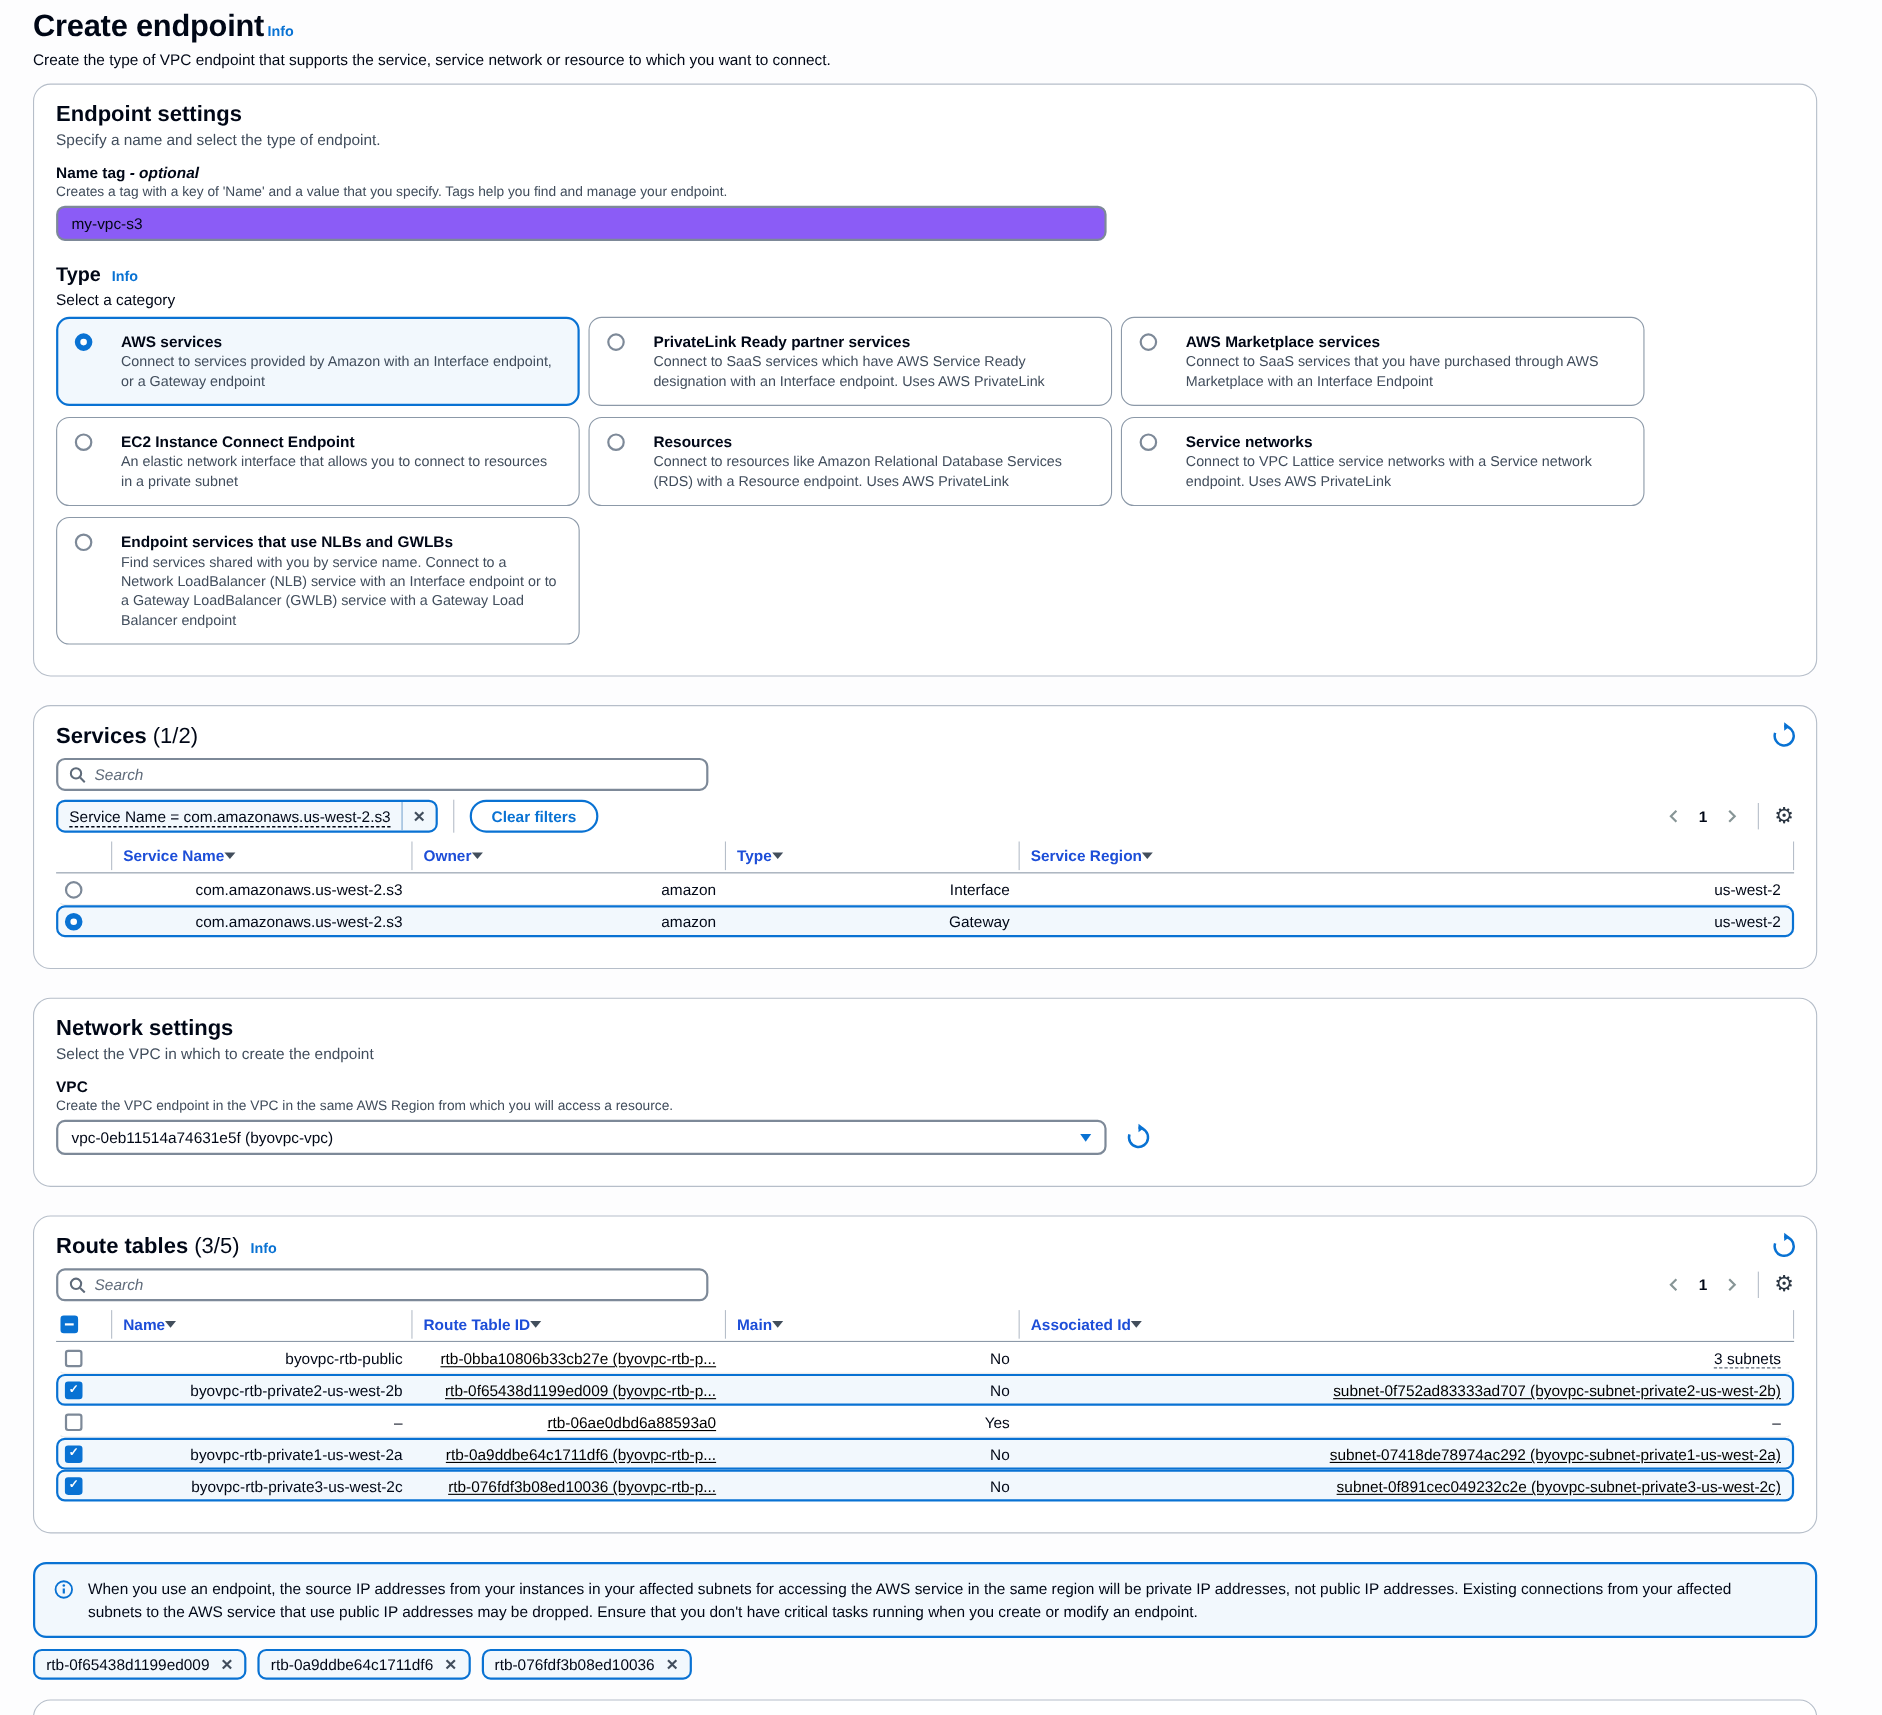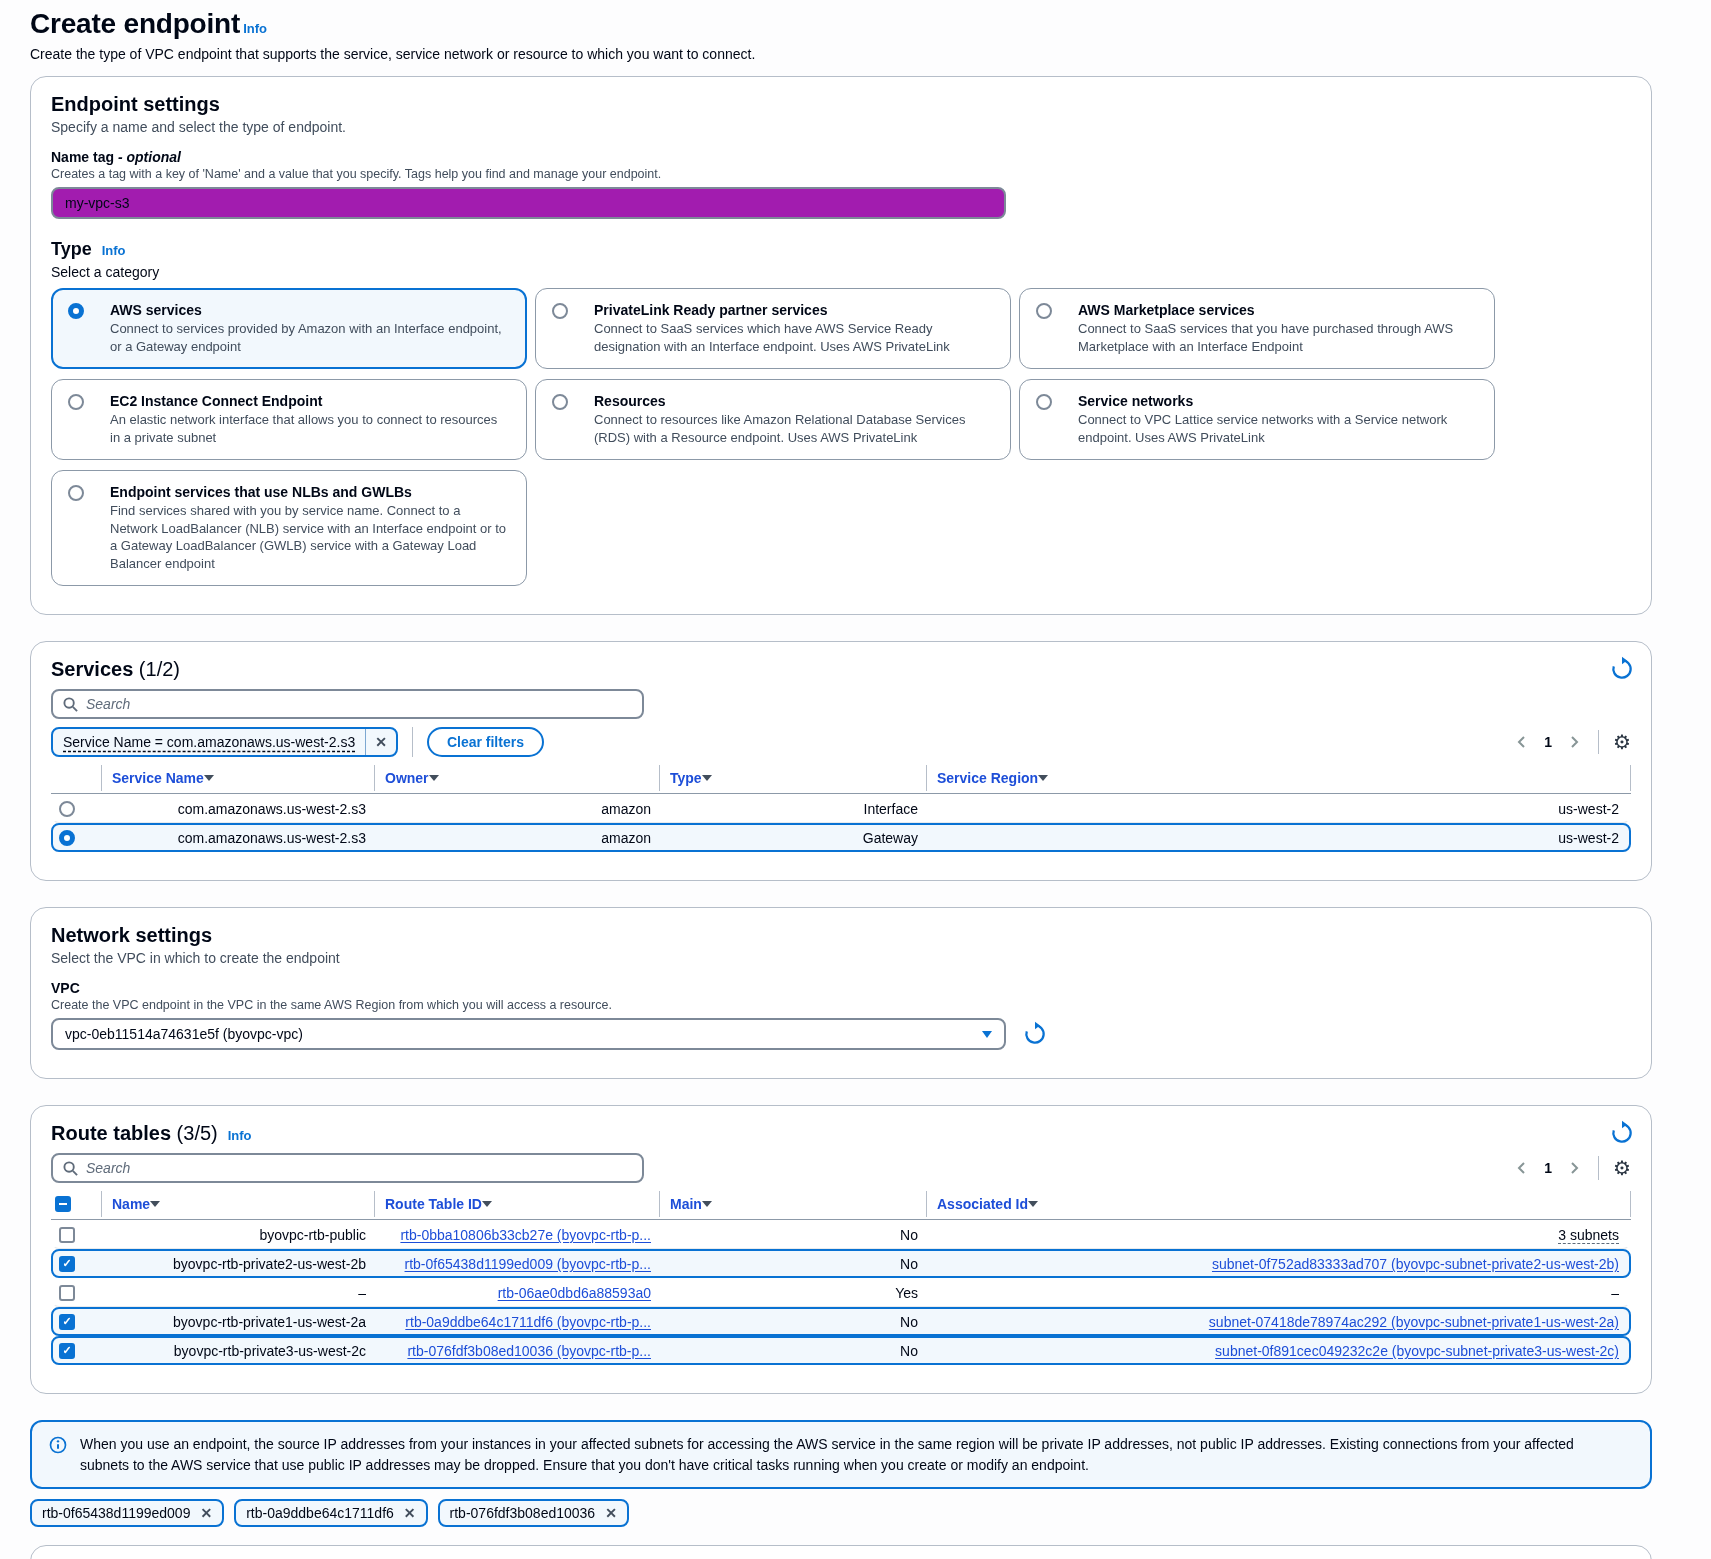--- a/index.html
+++ b/index.html
@@ -19,21 +19,21 @@
   .field-label { font-size:14px; font-weight:700; margin-top:14px; }
   .field-label .opt { font-style:italic; }
   .field-help { font-size:12.5px; color:#414d5c; margin:2px 0 6px; }
 
   
   .card { background:#fff; border:1px solid #b6bec9; border-radius:16px;
           padding:16px 20px 28px; margin-bottom:26px; position:relative; }
 
   
   .text-input { width:955px; height:32px; border:2px solid #7d8998; border-radius:8px;
-    padding:0 12px; font-size:14px; font-family:inherit; color:#000716; background:#a21caf; }
+    padding:0 12px; font-size:14px; font-family:inherit; color:#000716; background:#8b5cf6; }
   .search-box { display:flex; align-items:center; gap:8px; width:593px; height:30px;
     border:2px solid #7d8998; border-radius:8px; padding:0 10px; background:#fff; }
   .search-box input { border:none; outline:none; flex:1; font-size:14px; font-family:inherit; background:transparent; }
   input::placeholder { font-style:italic; color:#5f6b7a; }
 
   
   .radio { width:16px; height:16px; border-radius:50%; border:2px solid #7d8998; background:#fff;
     display:inline-block; flex:none; cursor:pointer; }
   .radio.on { border:5px solid #0972d3; }
   .cb { width:16px; height:16px; border-radius:3px; border:2px solid #7d8998; background:#fff;
@@ -61,21 +61,21 @@
   .th:last-child { border-right:1px solid #b6bec9; }
   .th-sel { border-left:none; display:flex; align-items:center; padding-left:4px; }
   .tri { width:0; height:0; border-left:5px solid transparent; border-right:5px solid transparent;
     border-top:6px solid #424e5c; cursor:pointer; }
   .trow { display:grid; grid-template-columns:50px 273px 285px 267px 1fr; align-items:center;
     min-height:29px; border:2px solid transparent; border-radius:8px;text-align:right; }
   .trow:not(.selected) { border-bottom:1px solid #e9ebed; }
   .trow.selected { border-color:#0972d3; background:#f2f8fd; }
   .td { padding:3px 10px; font-size:14px; overflow:hidden; white-space:nowrap; }
   .td-sel { display:flex; justify-content:flex-start; padding-left:6px; align-items:center; }
-  a.blue-link { color:#1d4ed8; text-decoration:underline; text-underline-offset:2px; cursor:pointer; }
+  a.blue-link { color:#000000; text-decoration:underline; text-underline-offset:2px; cursor:pointer; }
   .dashed-trigger { color:#000716; border-bottom:1px dashed #5f6b7a; cursor:pointer; }
 
   
   .tools-row { display:flex; align-items:center; margin-top:8px; }
   .pag { margin-left:auto; display:flex; align-items:center; gap:6px; }
   .pag .pnum { font-weight:700; padding:0 6px; }
   .pag .chev { display:inline-flex; cursor:pointer; padding:2px; }
   .pag-sep { width:1px; height:24px; background:#b6bec9; margin:0 8px; }
   .gear { font-size:20px; color:#2a3542; cursor:pointer; line-height:1; }
 

